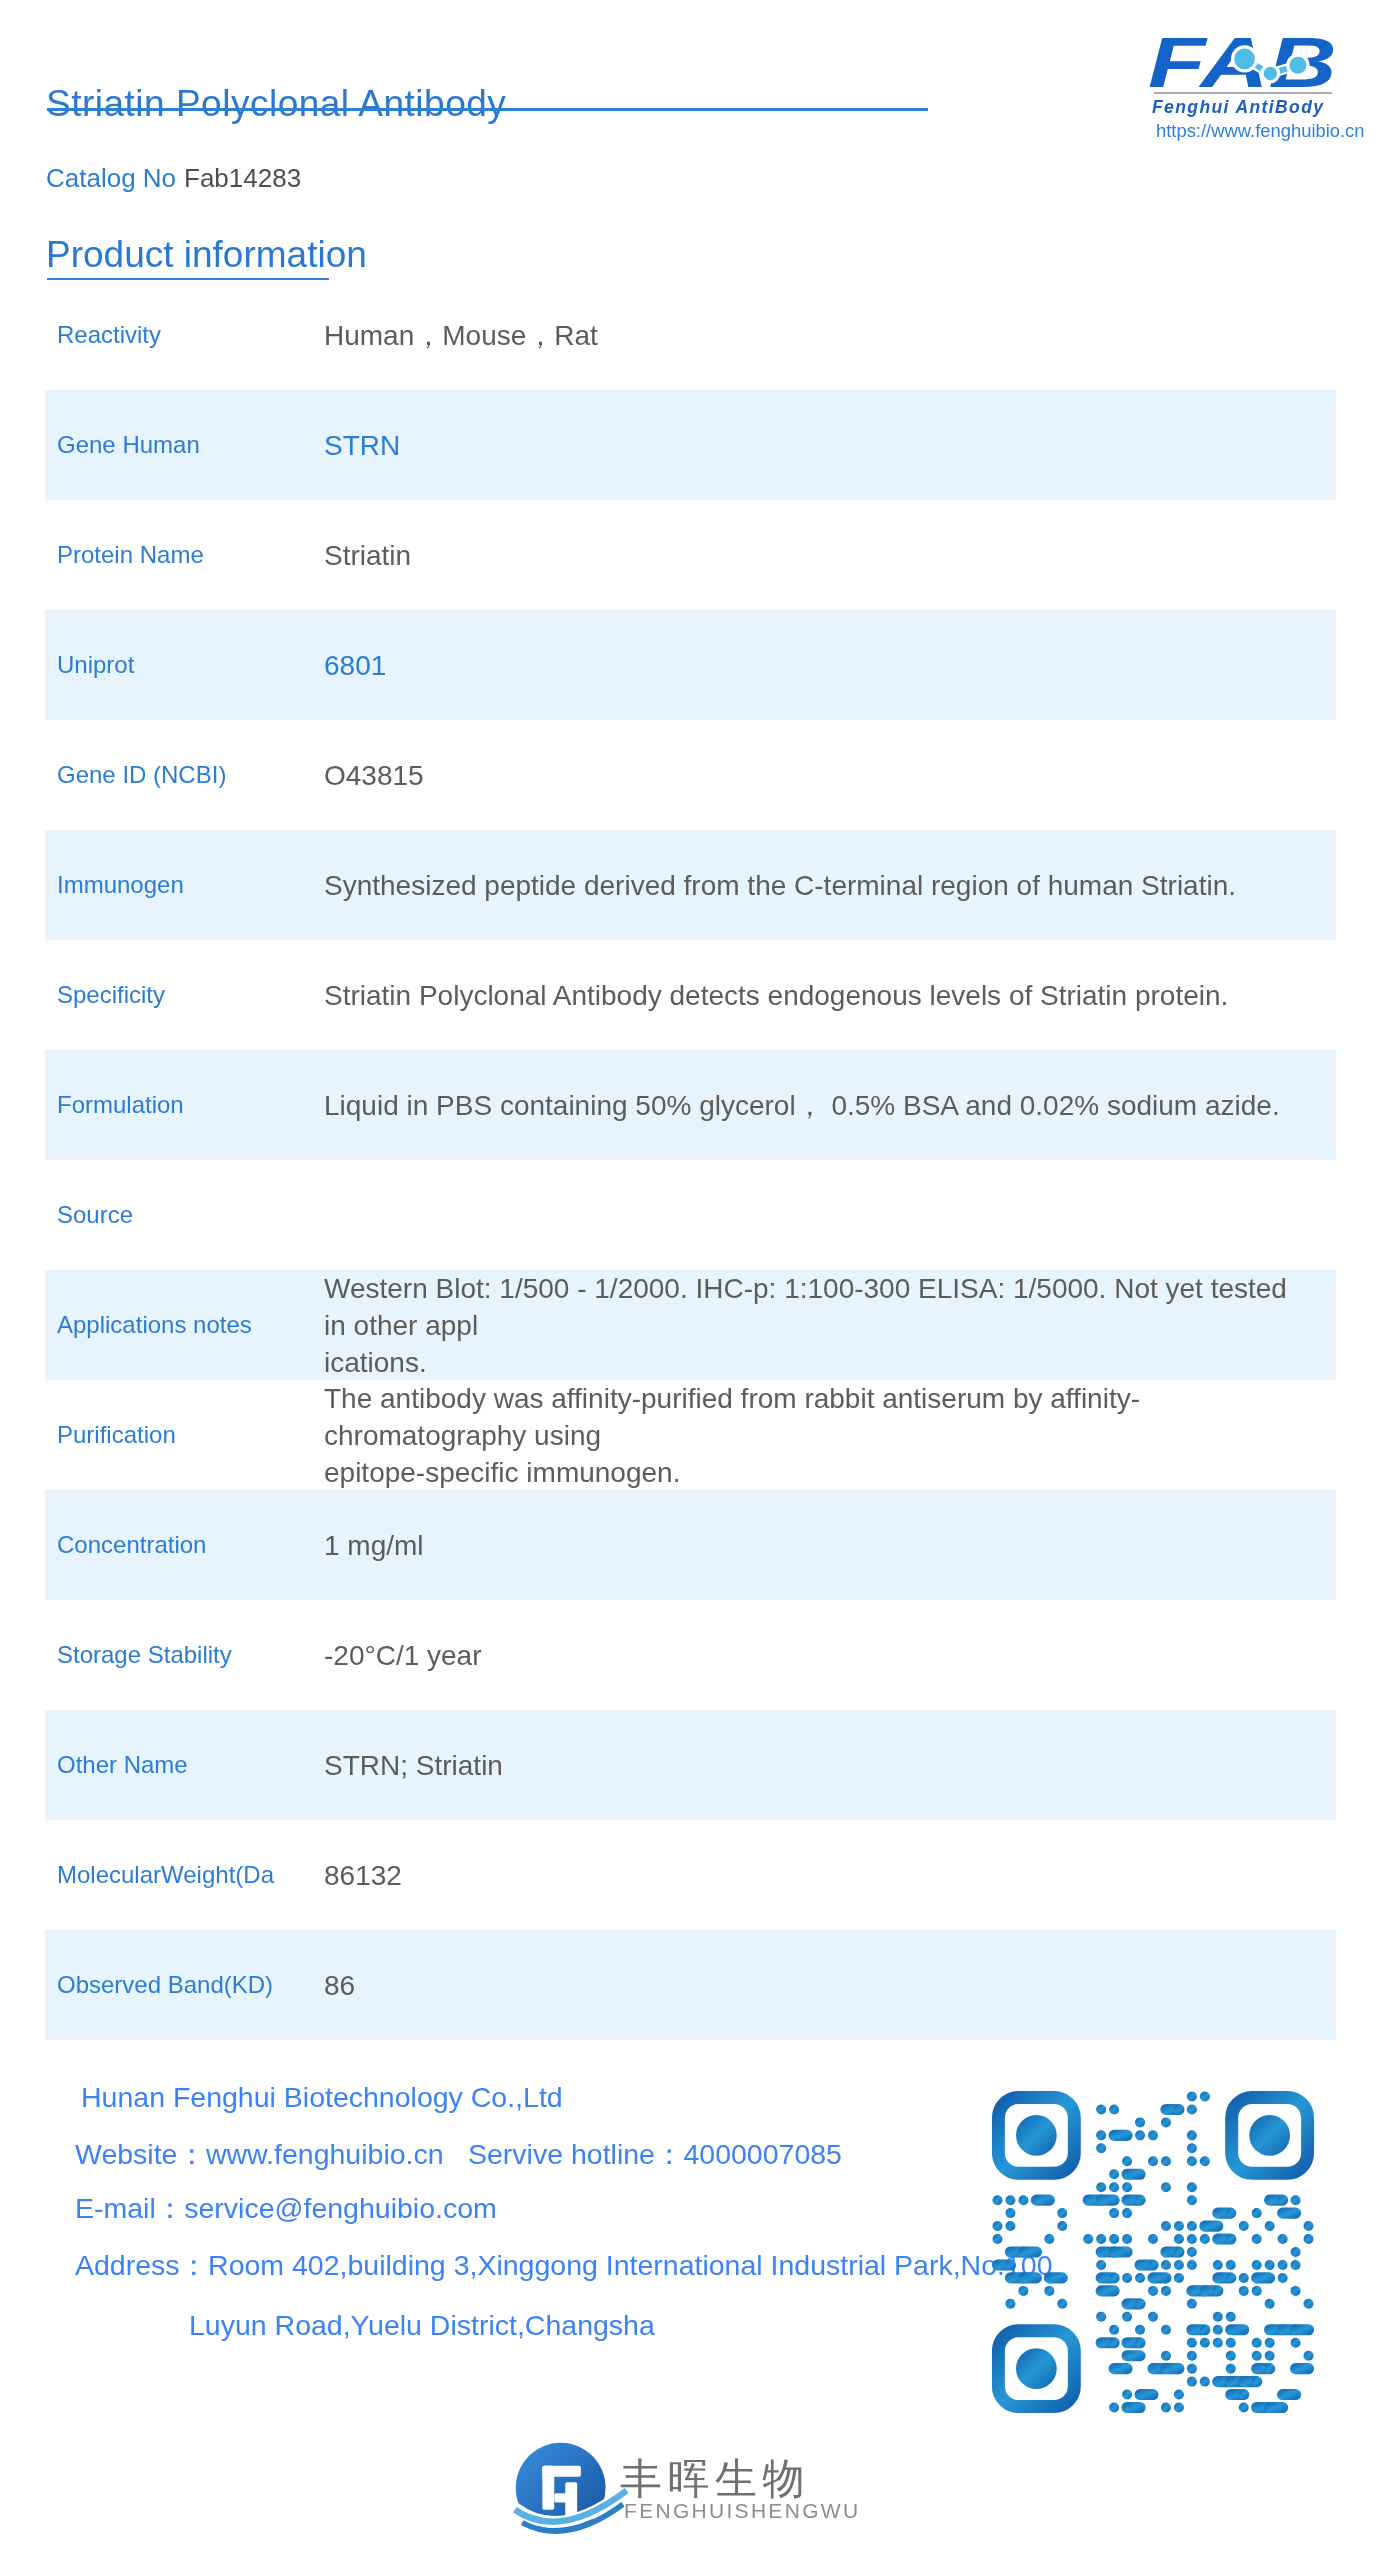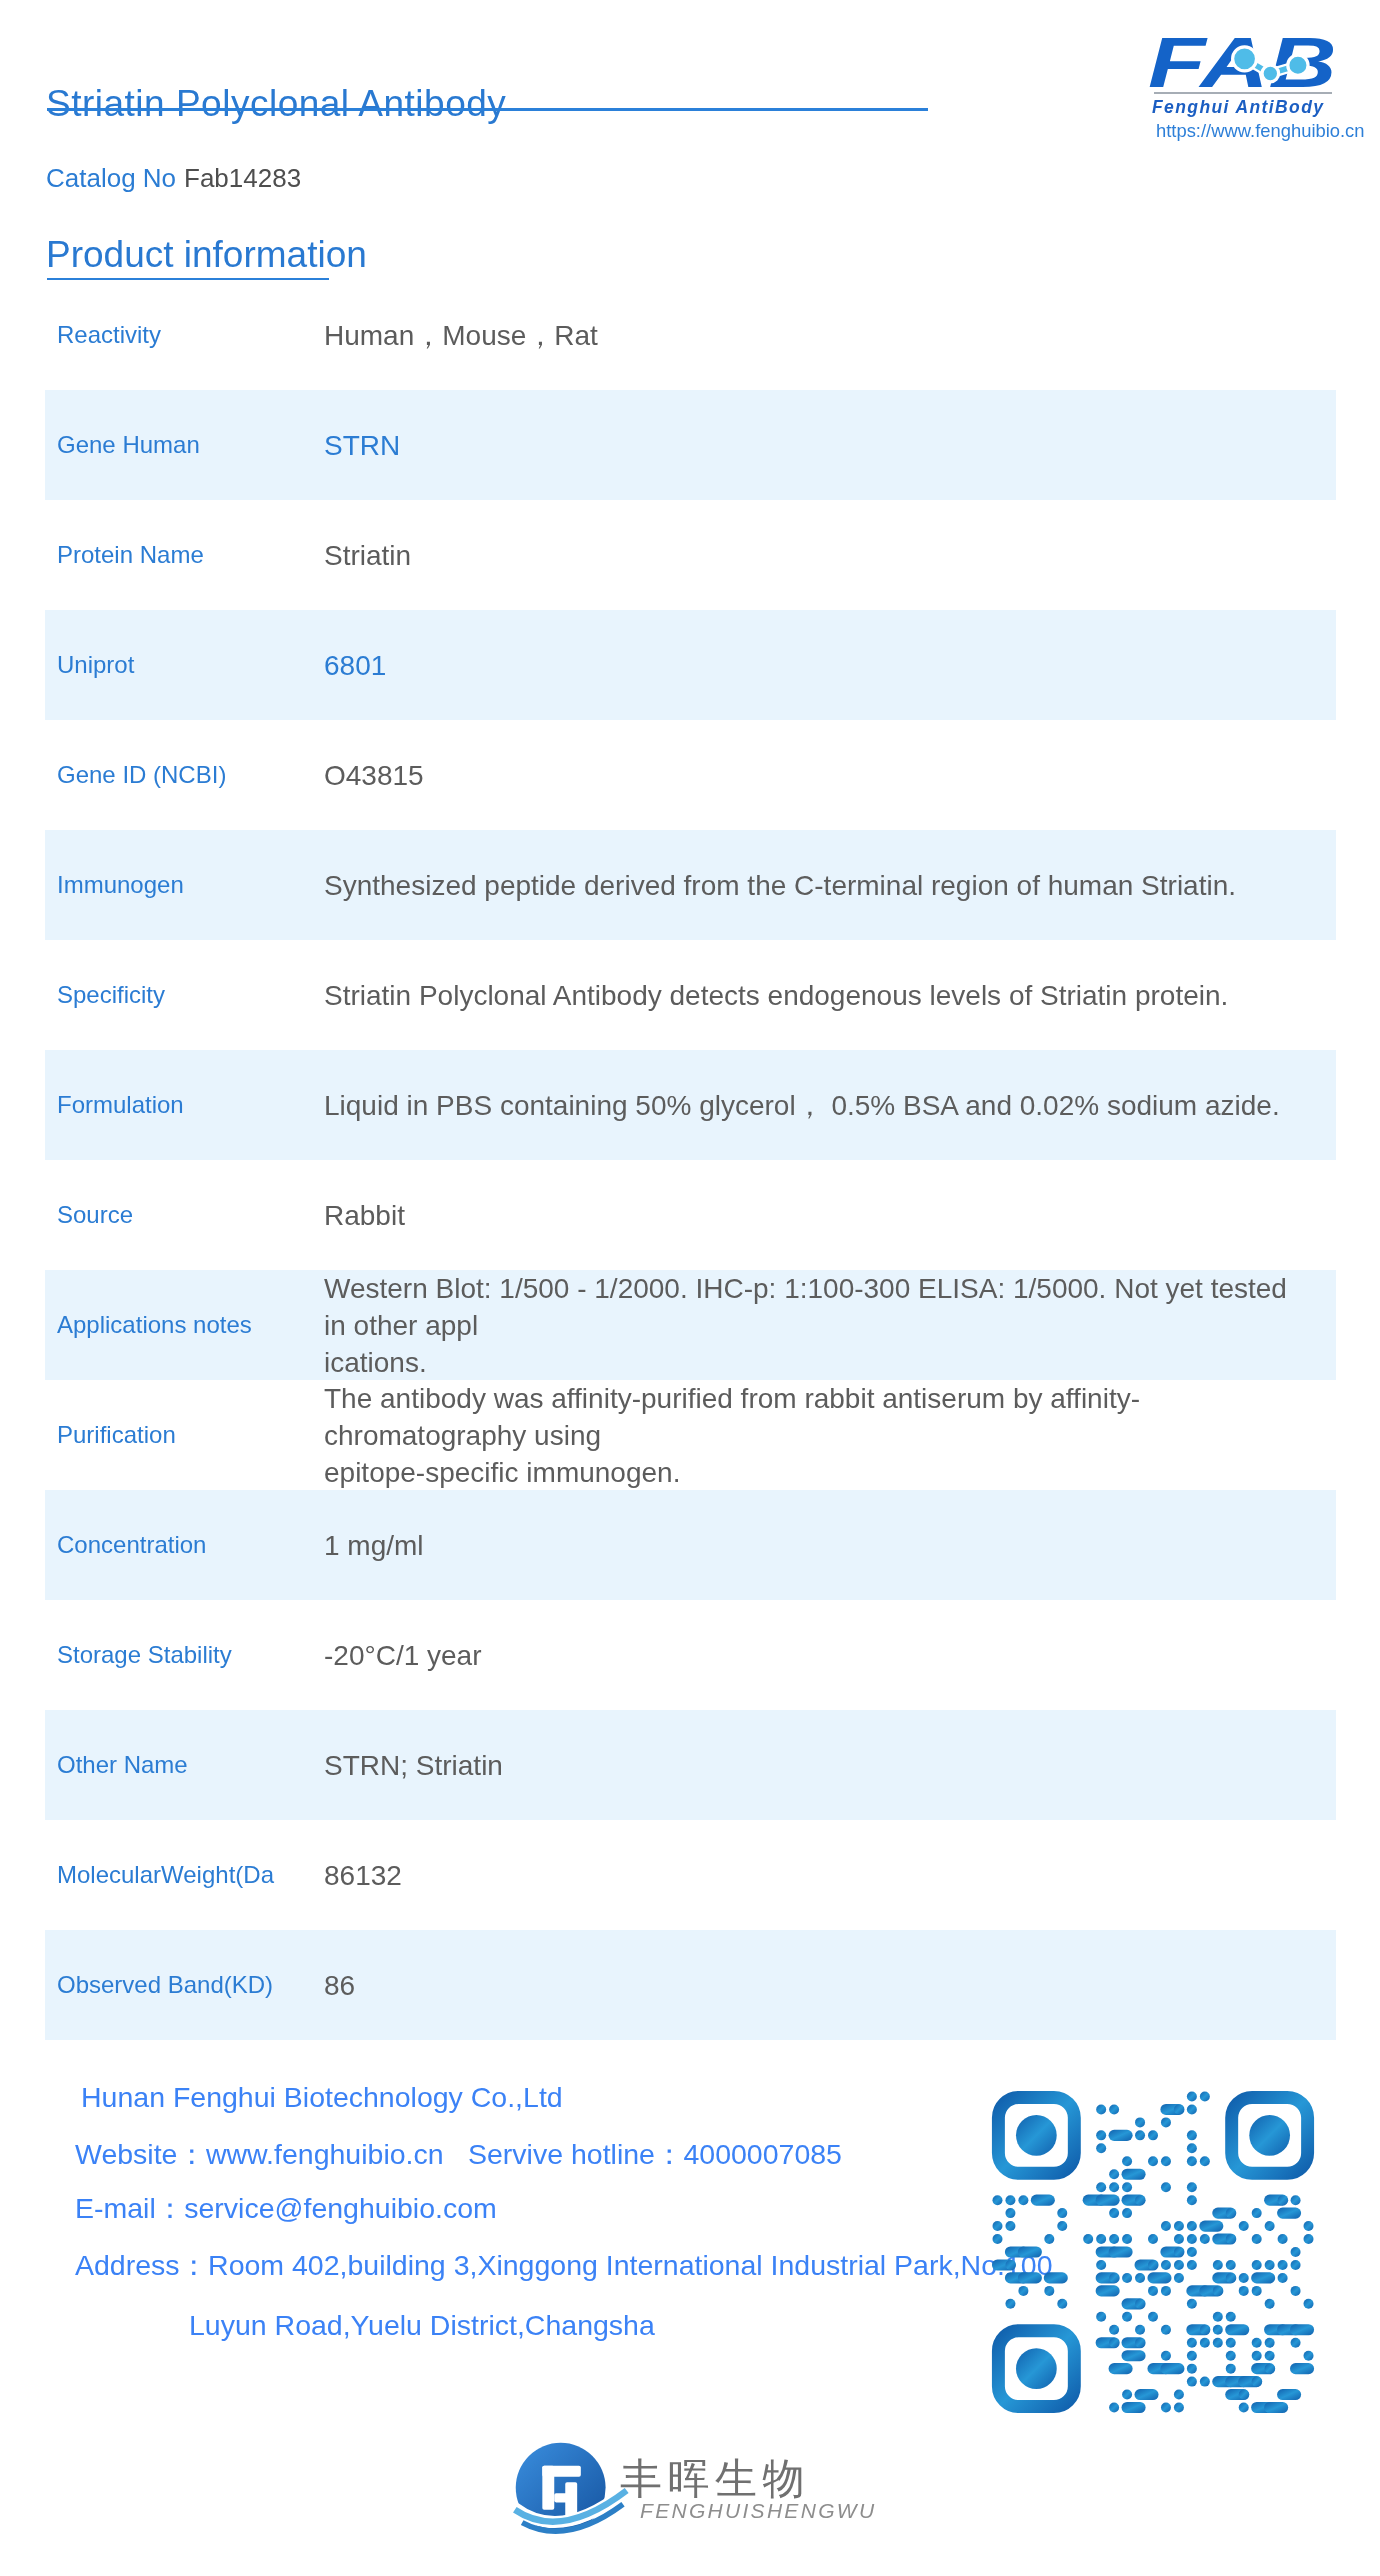--- a/index.html
+++ b/index.html
@@ -30,21 +30,21 @@
   .f-line{position:absolute;font-size:28.5px;color:#3b82f6;}
   .f-company{left:81px;top:2081px;}
   .f-website{left:75px;top:2136px;}
   .f-hotline{left:468px;top:2136px;}
   .f-email{left:75px;top:2190px;}
   .f-address{left:75px;top:2247px;}
   .f-address2{left:189px;top:2309px;}
   .qr{position:absolute;left:991px;top:2090px;width:324px;height:324px;}
   .bottom-logo{position:absolute;left:513px;top:2440px;width:121px;height:101px;overflow:visible;}
   .logo-cn{position:absolute;left:620px;top:2451px;font-size:42px;color:#707070;letter-spacing:5.5px;}
-  .logo-en{position:absolute;left:640px;top:2499px;font-size:21px;color:#8d8d8d;letter-spacing:2.3px;font-style:italic;}
+  .logo-en{position:absolute;left:624px;top:2499px;font-size:21px;color:#8d8d8d;letter-spacing:2.3px;}
 </style>
 </head>
 <body>
 
 <div class="page">
 
   <div class="page-title">Striatin Polyclonal Antibody</div>
   <div class="title-rule"></div>
 
   <svg class="fab-logo" viewBox="0 0 212 68">
@@ -107,21 +107,20 @@
       <div class="row-value">Striatin Polyclonal Antibody detects endogenous levels of Striatin protein.</div>
     </div>
 
     <div class="row alt">
       <div class="row-label">Formulation</div>
       <div class="row-value">Liquid in PBS containing 50% glycerol， 0.5% BSA and 0.02% sodium azide.</div>
     </div>
 
     <div class="row">
       <div class="row-label">Source</div>
-      <div class="row-value">Rabbit</div>
     </div>
 
     <div class="row alt">
       <div class="row-label">Applications notes</div>
       <div class="row-value">Western Blot: 1/500 - 1/2000. IHC-p: 1:100-300 ELISA: 1/5000. Not yet tested in other appl
 ications.</div>
     </div>
 
     <div class="row">
       <div class="row-label">Purification</div>

